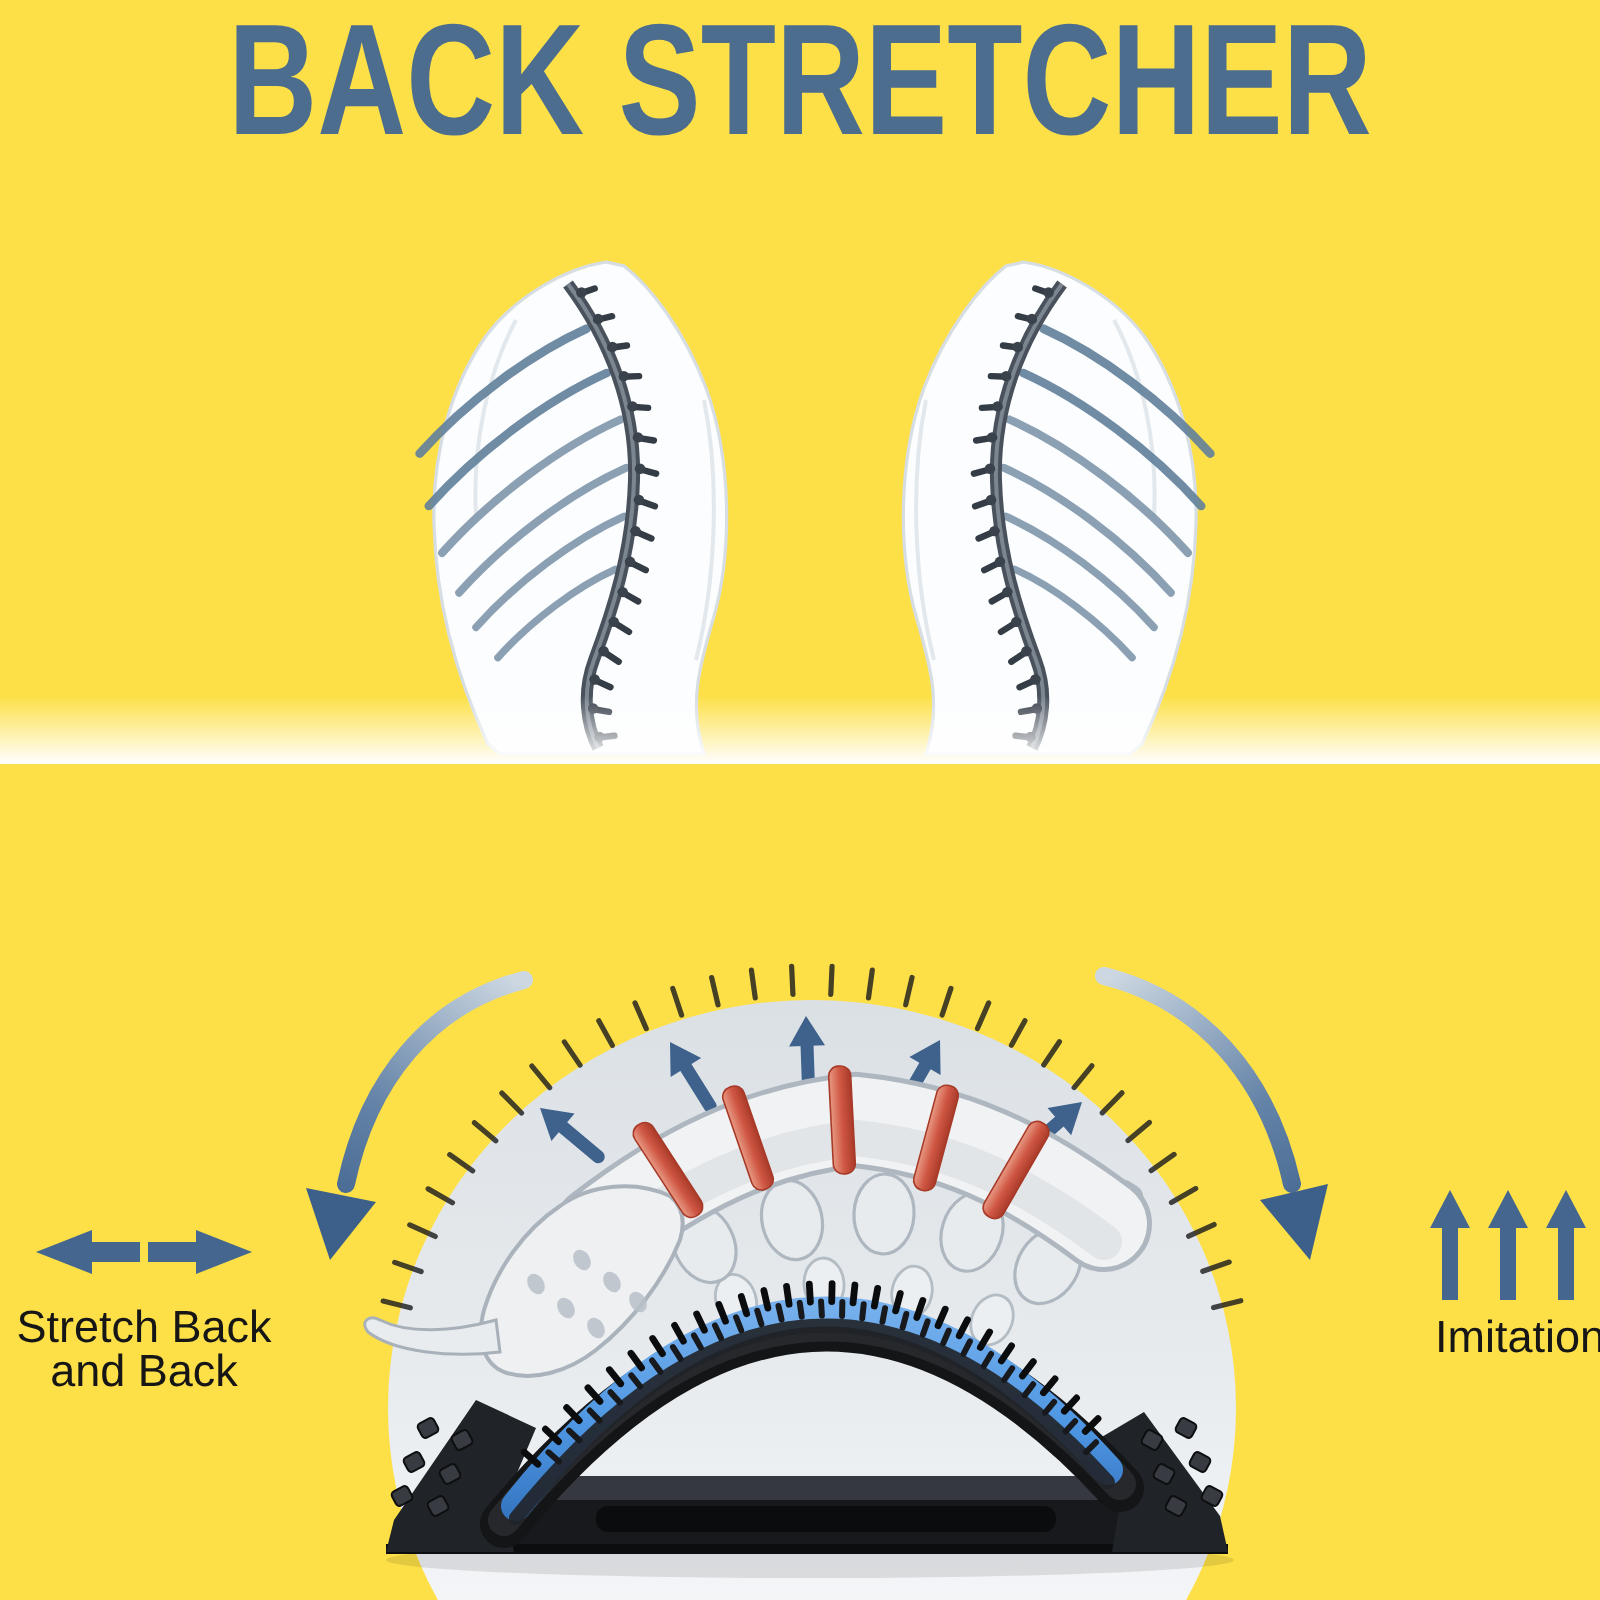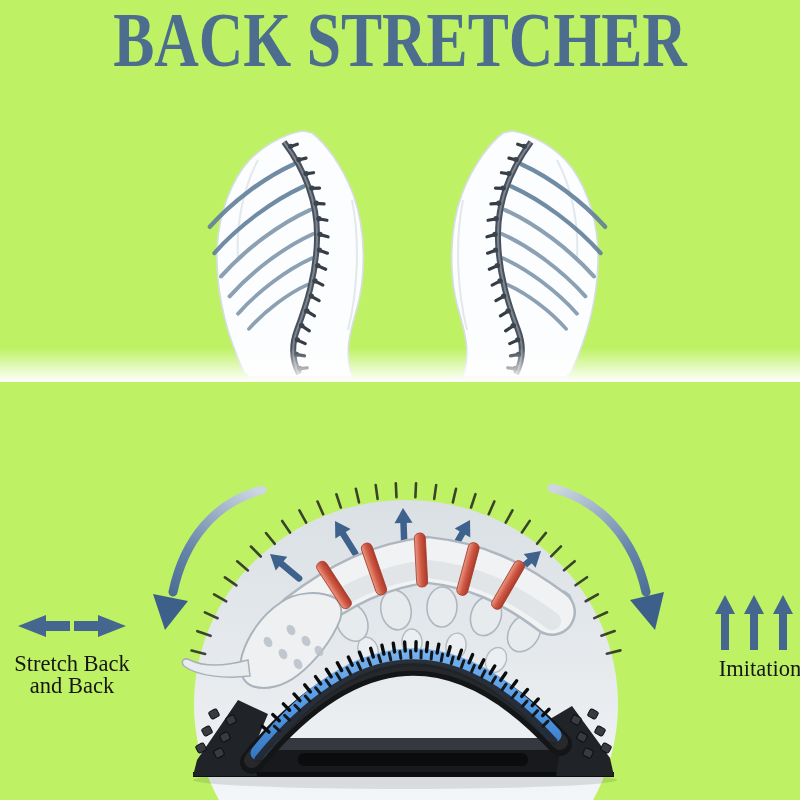--- a/index.html
+++ b/index.html
@@ -1,18 +1,18 @@
 <!DOCTYPE html>
 <html style="--title-blue: #4d6d8e; --arrow-slate: #44668f;"><head>
 <meta charset="utf-8">
 <style>
   html,body{margin:0;padding:0;background:#ffffff;}
   .stage{
-    position:relative;width:800px;height:800px;background:#bef264;overflow:hidden;
-    font-family:Liberation Serif, serif;
+    position:relative;width:800px;height:800px;background:#fde047;overflow:hidden;
+    font-family:Liberation Sans, sans-serif;
   }
   .title{
     position:absolute;top:0;left:0;width:800px;text-align:center;
     font-size:79px;line-height:79px;font-weight:bold;white-space:nowrap;
     letter-spacing:0px;color:var(--title-blue,#4d6d8e);
     transform:scaleX(.78);transform-origin:50% 50%;
   }
   #scene{position:absolute;left:0;top:0;width:800px;height:800px;}
   .label{
     position:absolute;text-align:center;color:#161616;

